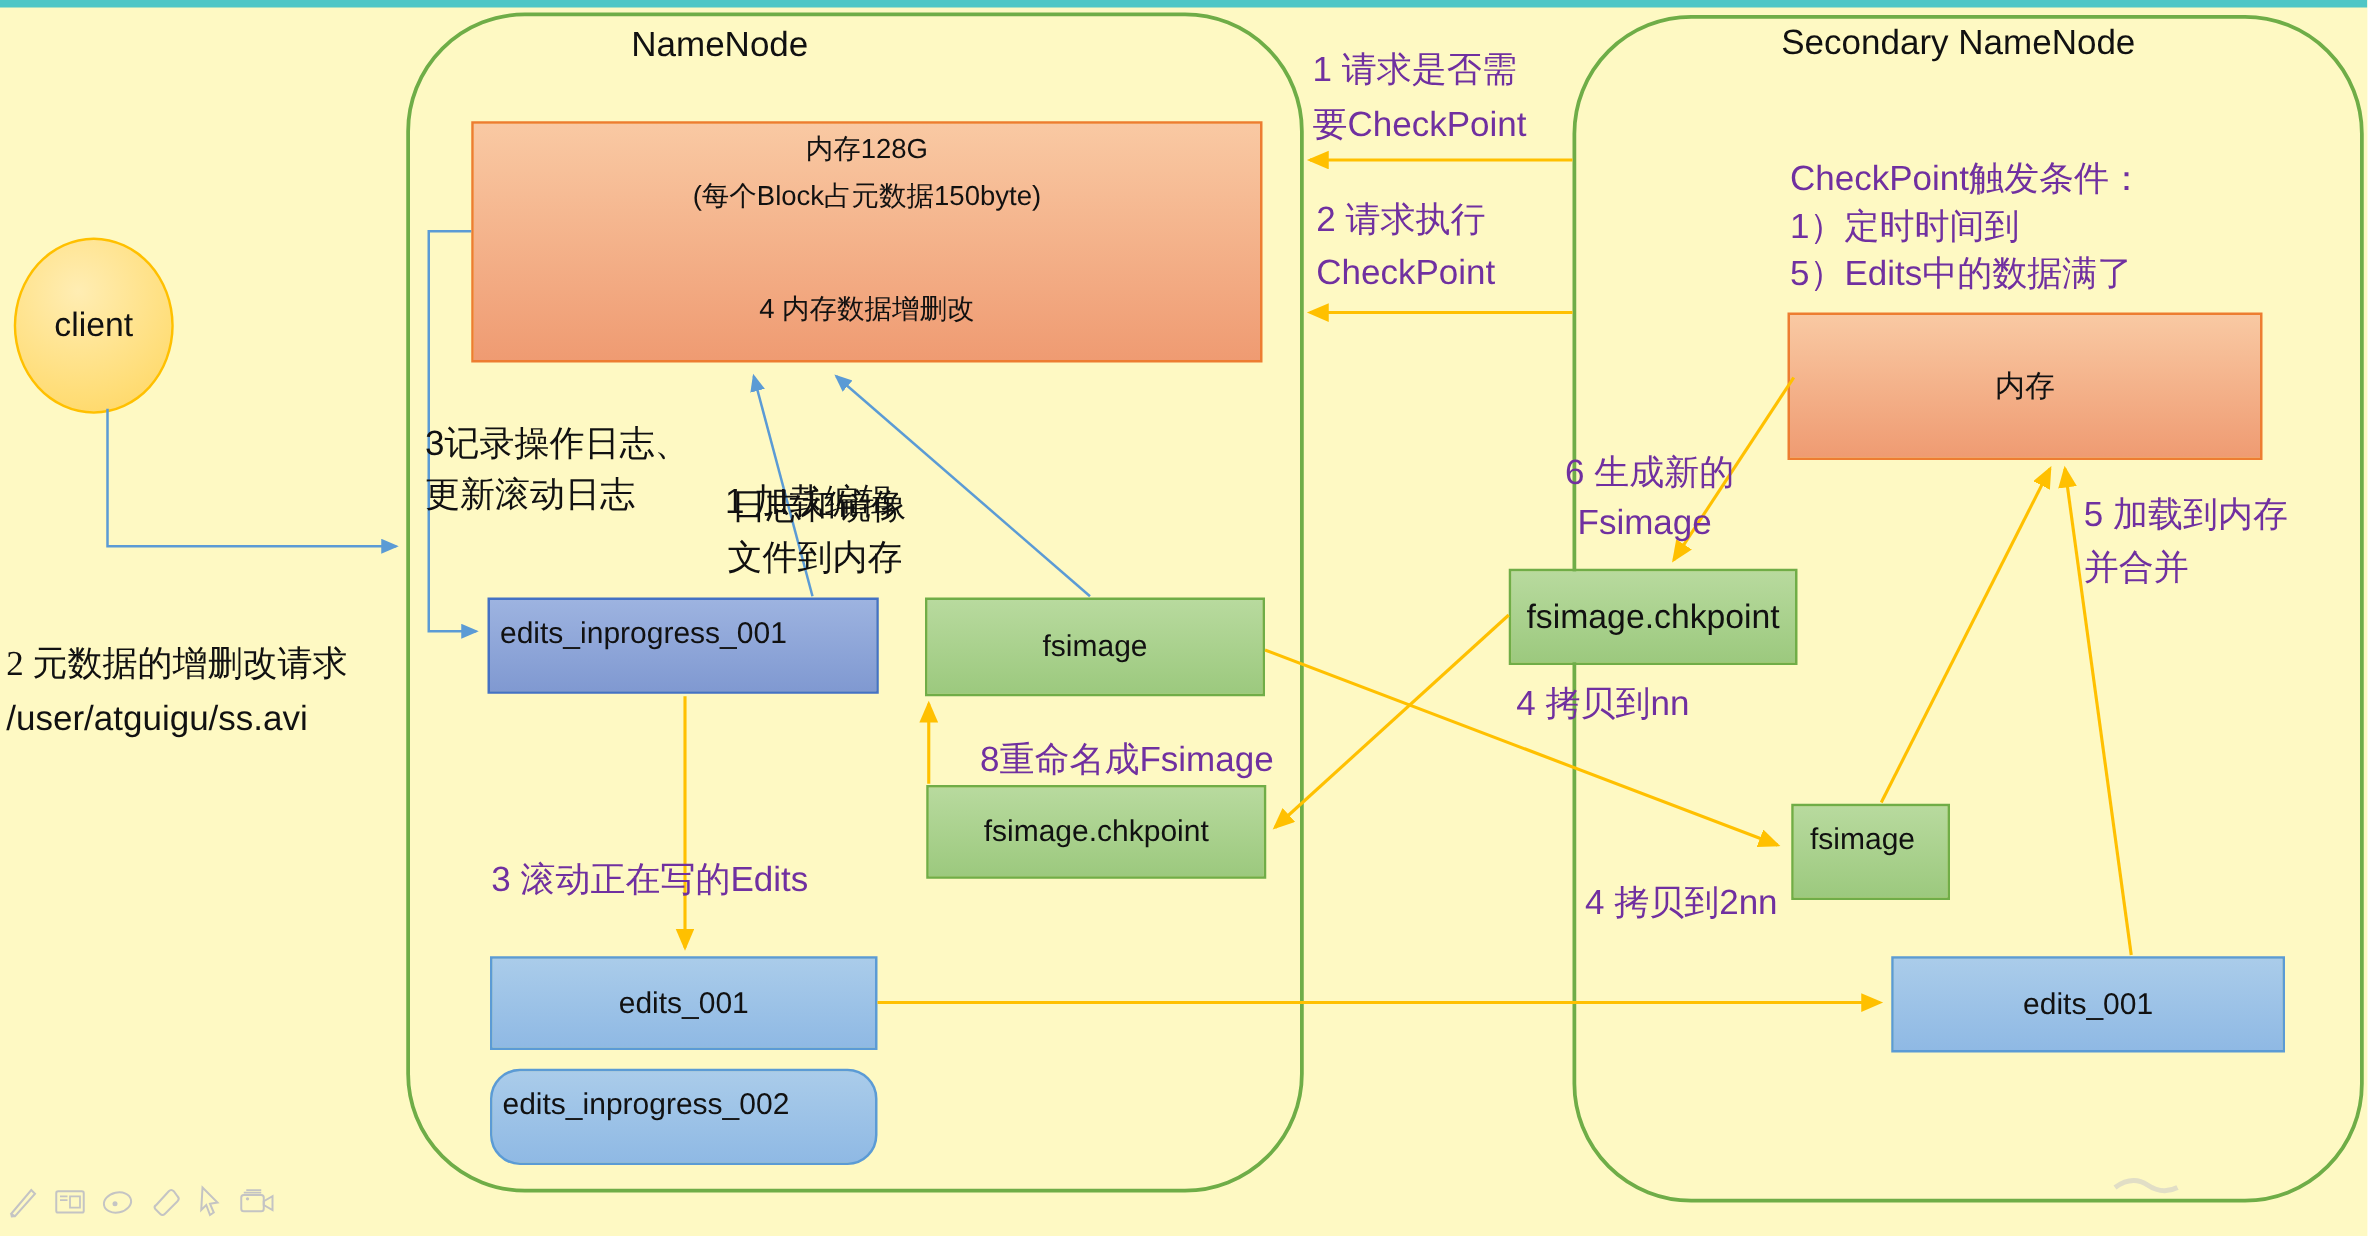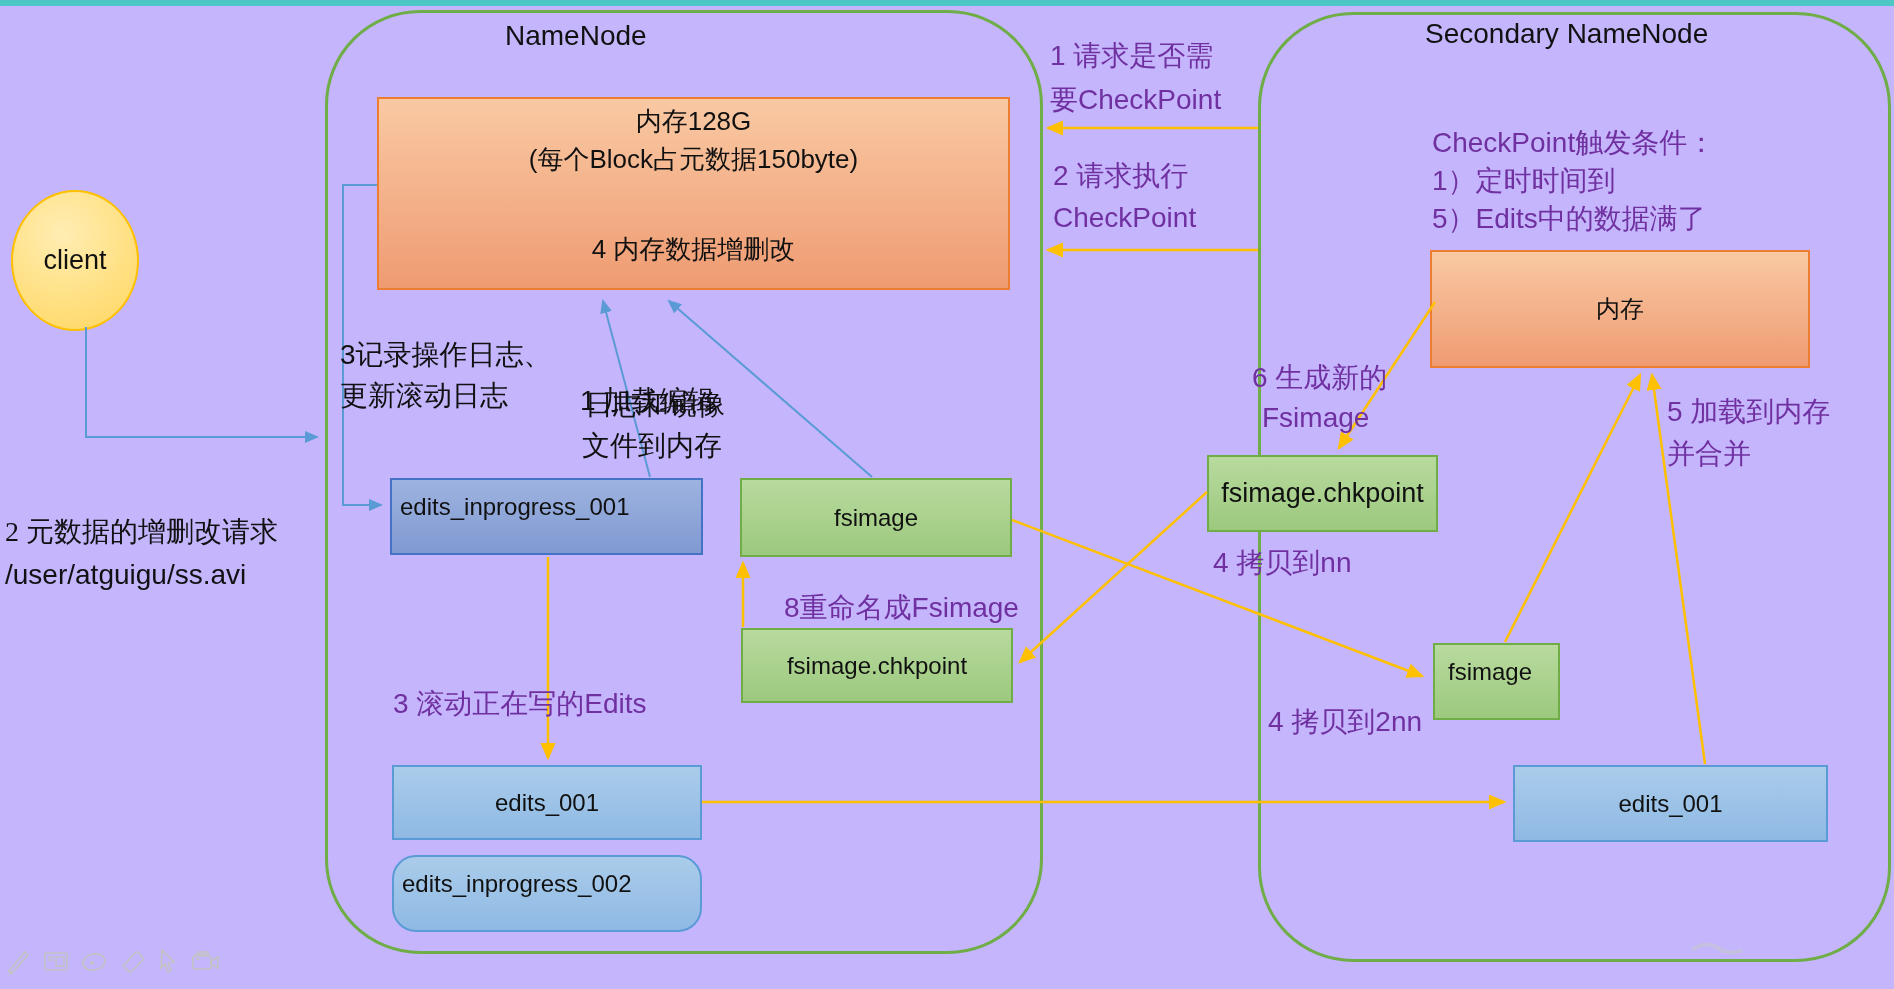--- a/index.html
+++ b/index.html
@@ -1,31 +1,31 @@
 <!DOCTYPE html>
 <html><head>
 <meta charset="utf-8">
 <style>
   html,body{margin:0;padding:0;background:#fff;}
-  #canvas{position:relative;width:1894px;height:989px;background:#c4b5fd;overflow:hidden;
+  #canvas{position:relative;width:1894px;height:989px;background:#fef9c3;overflow:hidden;
           font-family:"Liberation Sans","DejaVu Sans",sans-serif;}
   .topbar{position:absolute;left:0;top:0;width:100%;height:6px;}
   .container{position:absolute;border:3px solid #6FAD47;border-radius:95px;background:transparent;}
   .ctitle{position:absolute;font-size:28px;color:#111;white-space:nowrap;}
   .box{position:absolute;box-sizing:border-box;display:flex;align-items:center;justify-content:center;
        font-size:24px;color:#111;text-align:center;}
   .box.orange{background:linear-gradient(180deg,#F9C9A3 0%,#EF9B72 100%);border:2px solid #ED7D31;}
   .box.green{background:linear-gradient(180deg,#B8DA9E 0%,#9CC97E 100%);border:2px solid #70AD47;}
   .box.blueper{background:linear-gradient(180deg,#9DB3E0 0%,#8099D1 100%);border:2px solid #4472C4;}
   .box.lblue{background:linear-gradient(180deg,#AACCEA 0%,#8FB9E4 100%);border:2px solid #5B9BD5;}
   .box.wrapleft{justify-content:flex-start;text-align:left;word-break:break-all;
                 line-height:1.35;align-items:flex-start;padding-top:8px;}
   .lbl{position:absolute;font-size:28px;color:#111;line-height:40px;white-space:pre;z-index:6;}
   .purple{color:#7030A0;}
-  .memtxt{position:absolute;text-align:center;font-size:26px;color:#111;z-index:6;}
+  .memtxt{position:absolute;text-align:center;font-size:22px;color:#111;z-index:6;}
   .ellipse{position:absolute;border-radius:50%;
            background:radial-gradient(circle at 40% 30%,#FFEDB3 0%,#FFDD77 70%,#FFD45E 100%);
            border:2px solid #FFC000;display:flex;align-items:center;justify-content:center;
            font-size:27px;color:#111;}
   svg.overlay{position:absolute;left:0;top:0;z-index:4;pointer-events:none;}
   .toolbar{position:absolute;left:6px;top:948px;display:flex;gap:11px;z-index:7;}
   .toolbar svg{display:block;}
   .serif{font-family:"Liberation Serif","DejaVu Serif",serif;}
 </style>
 </head>

